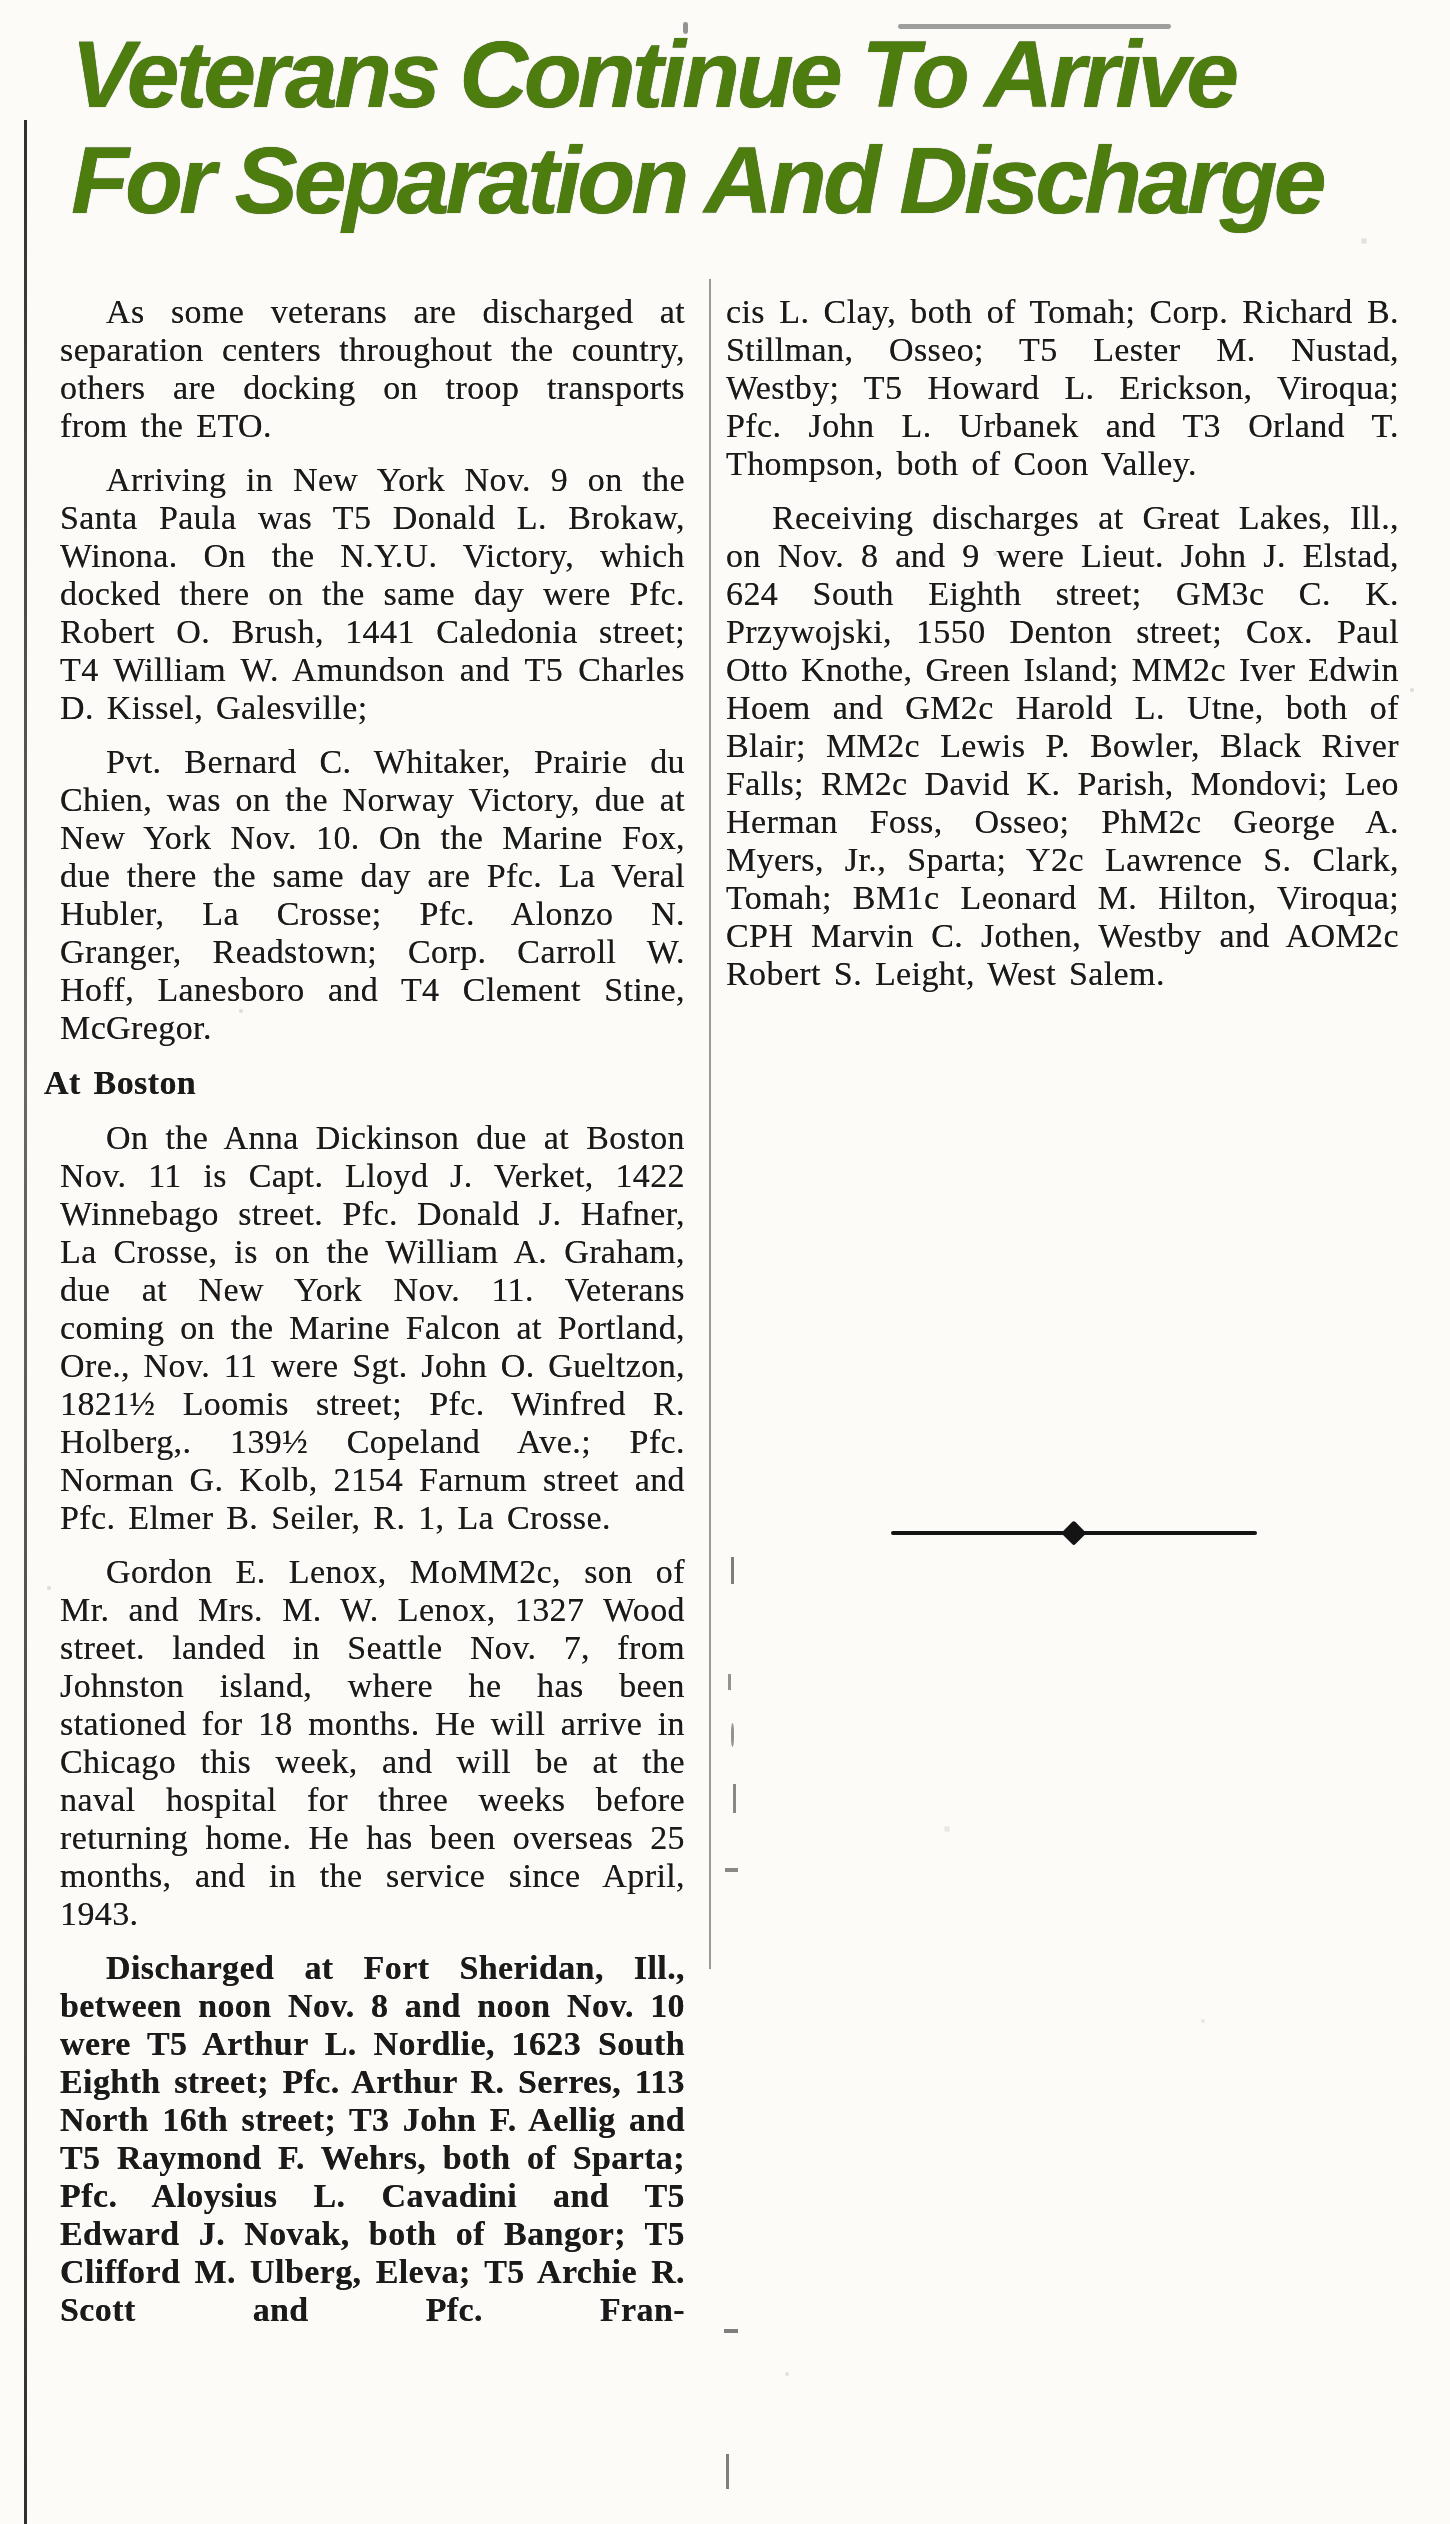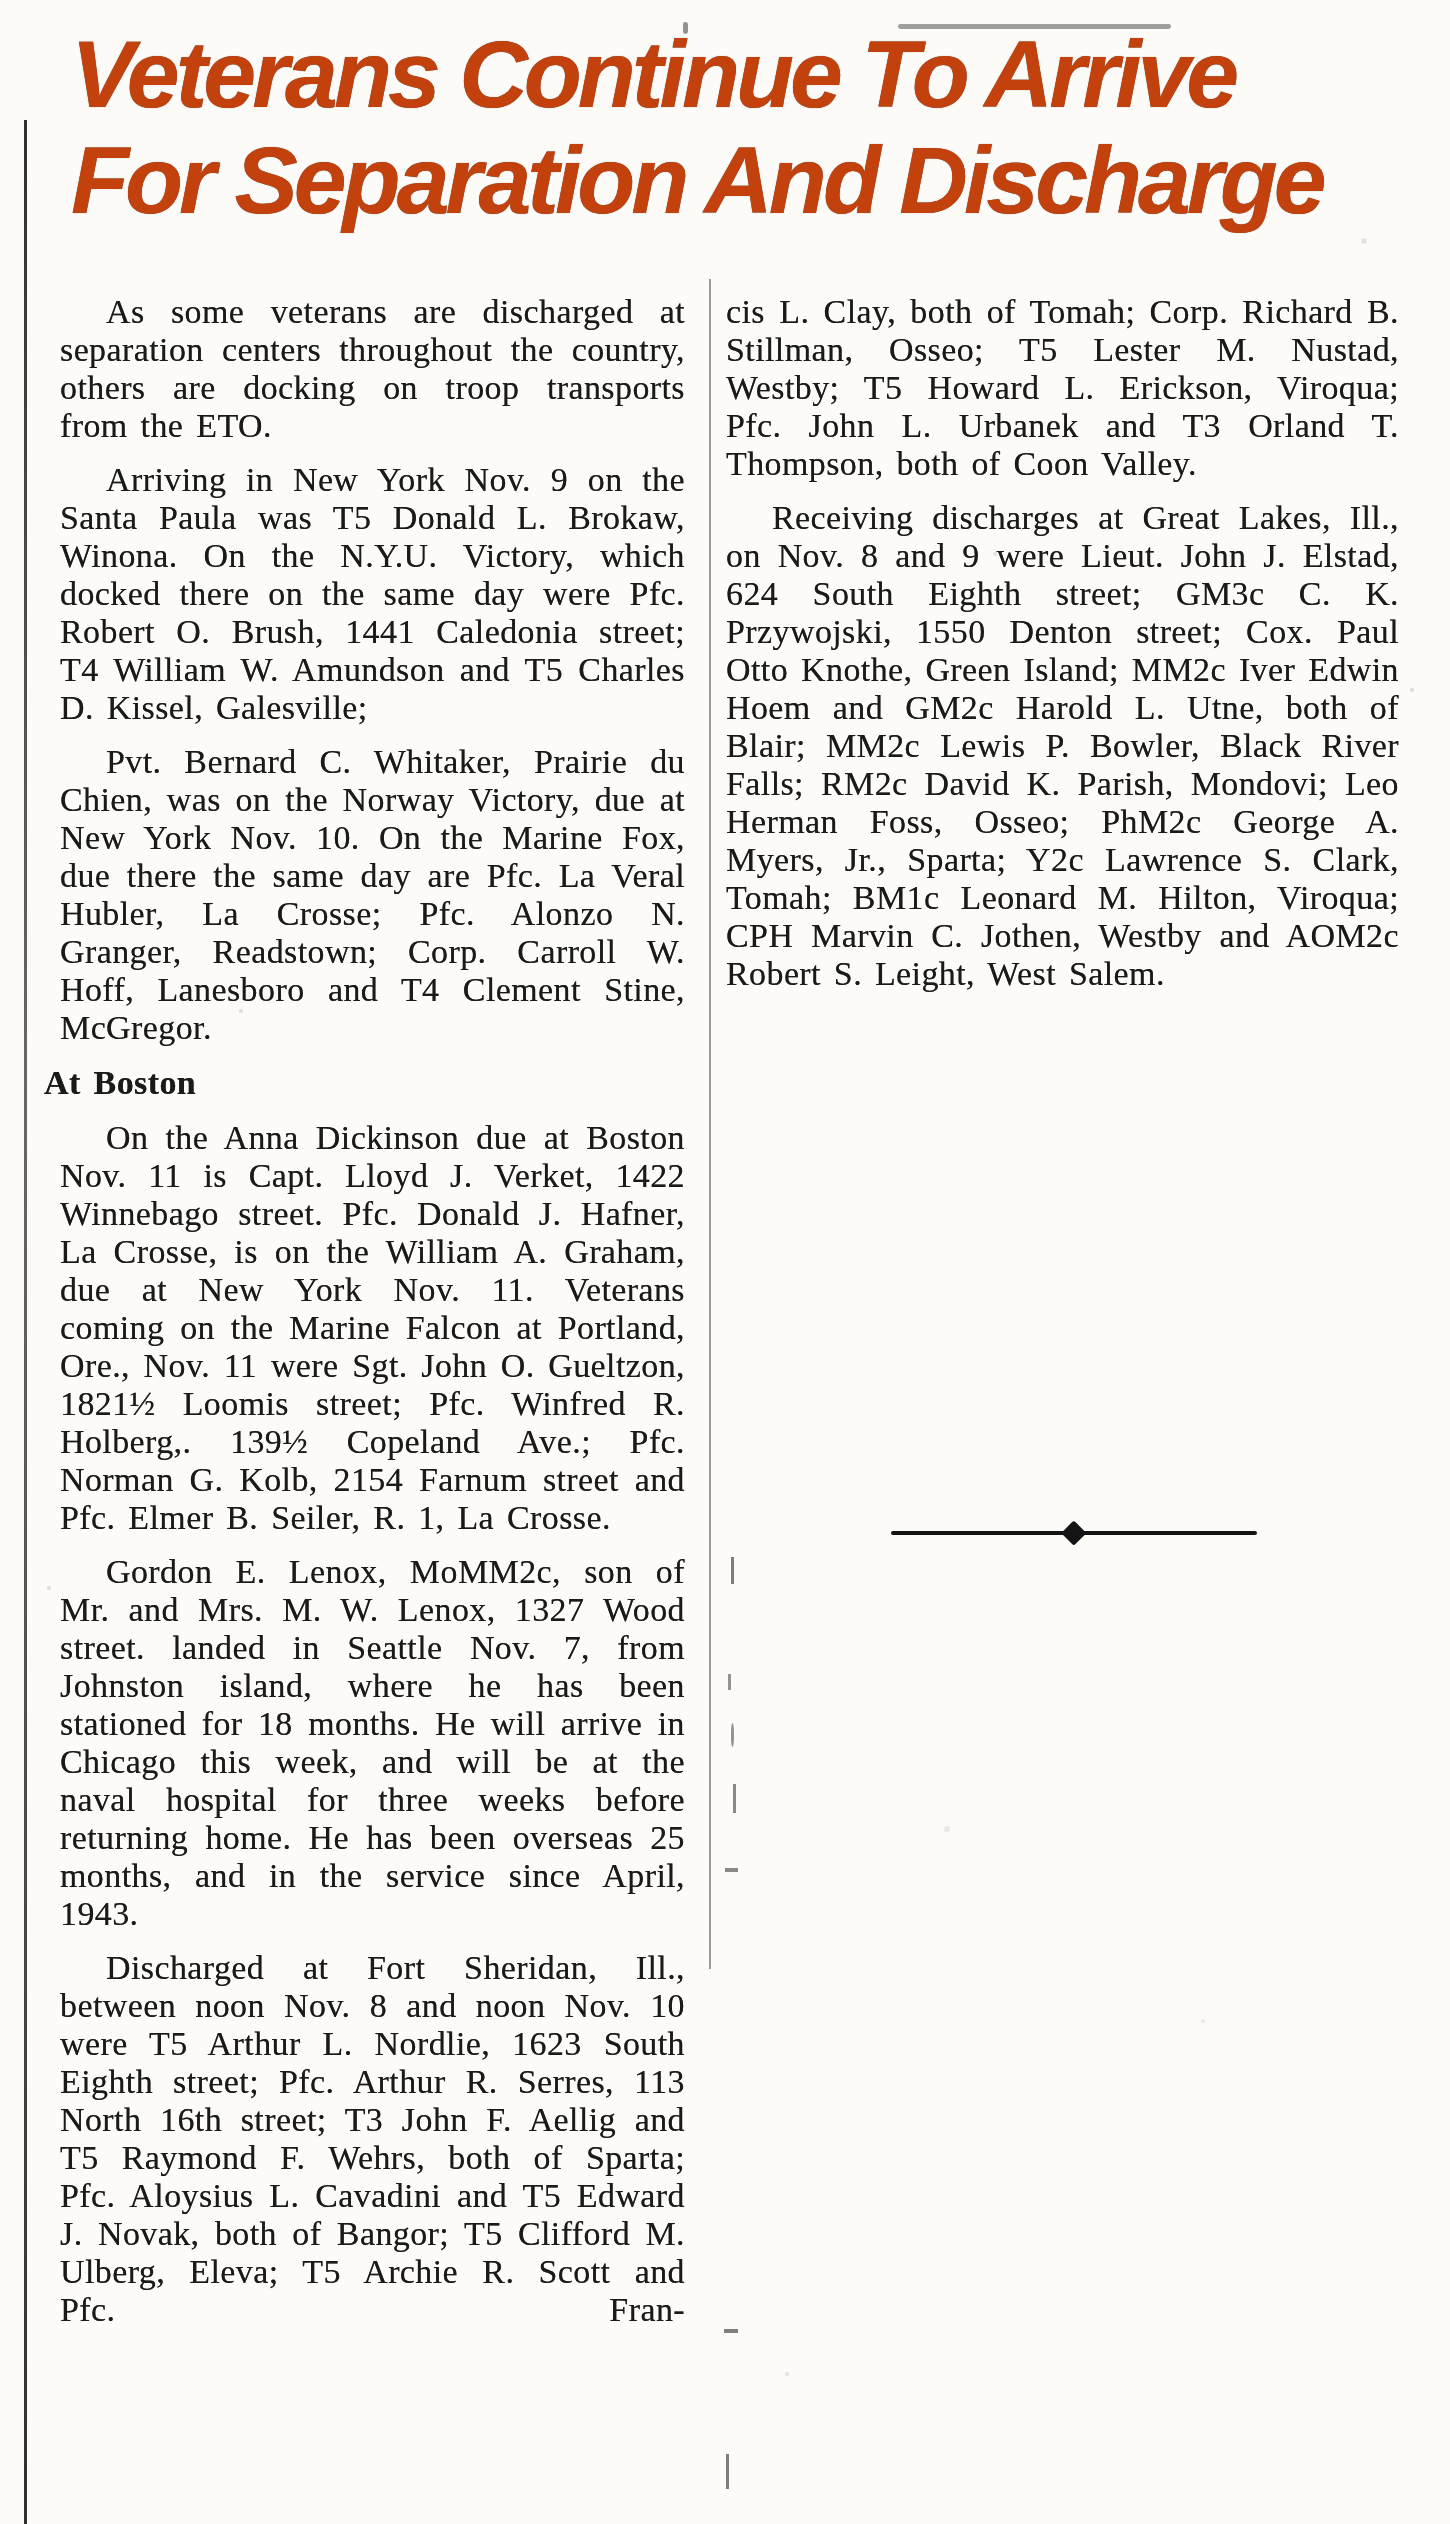--- a/index.html
+++ b/index.html
@@ -35,34 +35,34 @@
   }
   .col-rule{
     position:absolute;left:709px;top:279px;width:2.4px;height:1690px;
     background:rgba(35,35,35,.45);
   }
   .headline{
     position:absolute;left:71px;top:21px;width:1363px;margin:0;
     font-family:"Liberation Sans", sans-serif;
     font-style:italic;font-weight:bold;
     font-size:95px;line-height:106px;letter-spacing:-4px;
-    color:#c2410c;text-shadow:0 0 0.8px rgba(0,0,0,.7);
+    color:#4d7c0f;text-shadow:0 0 0.8px rgba(0,0,0,.7);
   }
   .headline .hl{display:block;white-space:nowrap;}
   .col{
     position:absolute;top:277px;
     font-size:34px;line-height:38px;
     letter-spacing:0.4px;word-spacing:4px;
     text-shadow:0 0 0.5px rgba(0,0,0,.65);
   }
   .col-left{left:44px;width:657px;}
   .col-right{left:710px;width:705px;}
   .col p.paragraph{margin:16px;text-align:justify;}
   .col p.indent{text-indent:46px;}
-  .col-left p.paragraph:last-child{text-align-last:justify;}
+  .col-left p.paragraph:last-child{text-align-last:justify;font-weight:bold;}
   .col h2.subhead{
     margin:8px 0 6.4px 0;
     font-size:34px;line-height:40px;font-weight:bold;
     letter-spacing:0.4px;text-align:left;
   }
   .end-divider{position:absolute;left:891px;top:1521px;width:366px;height:24px;}
   .end-line{
     position:absolute;left:0;right:0;top:9.6px;height:4px;
     background:#141414;border-radius:2.4px;
   }

